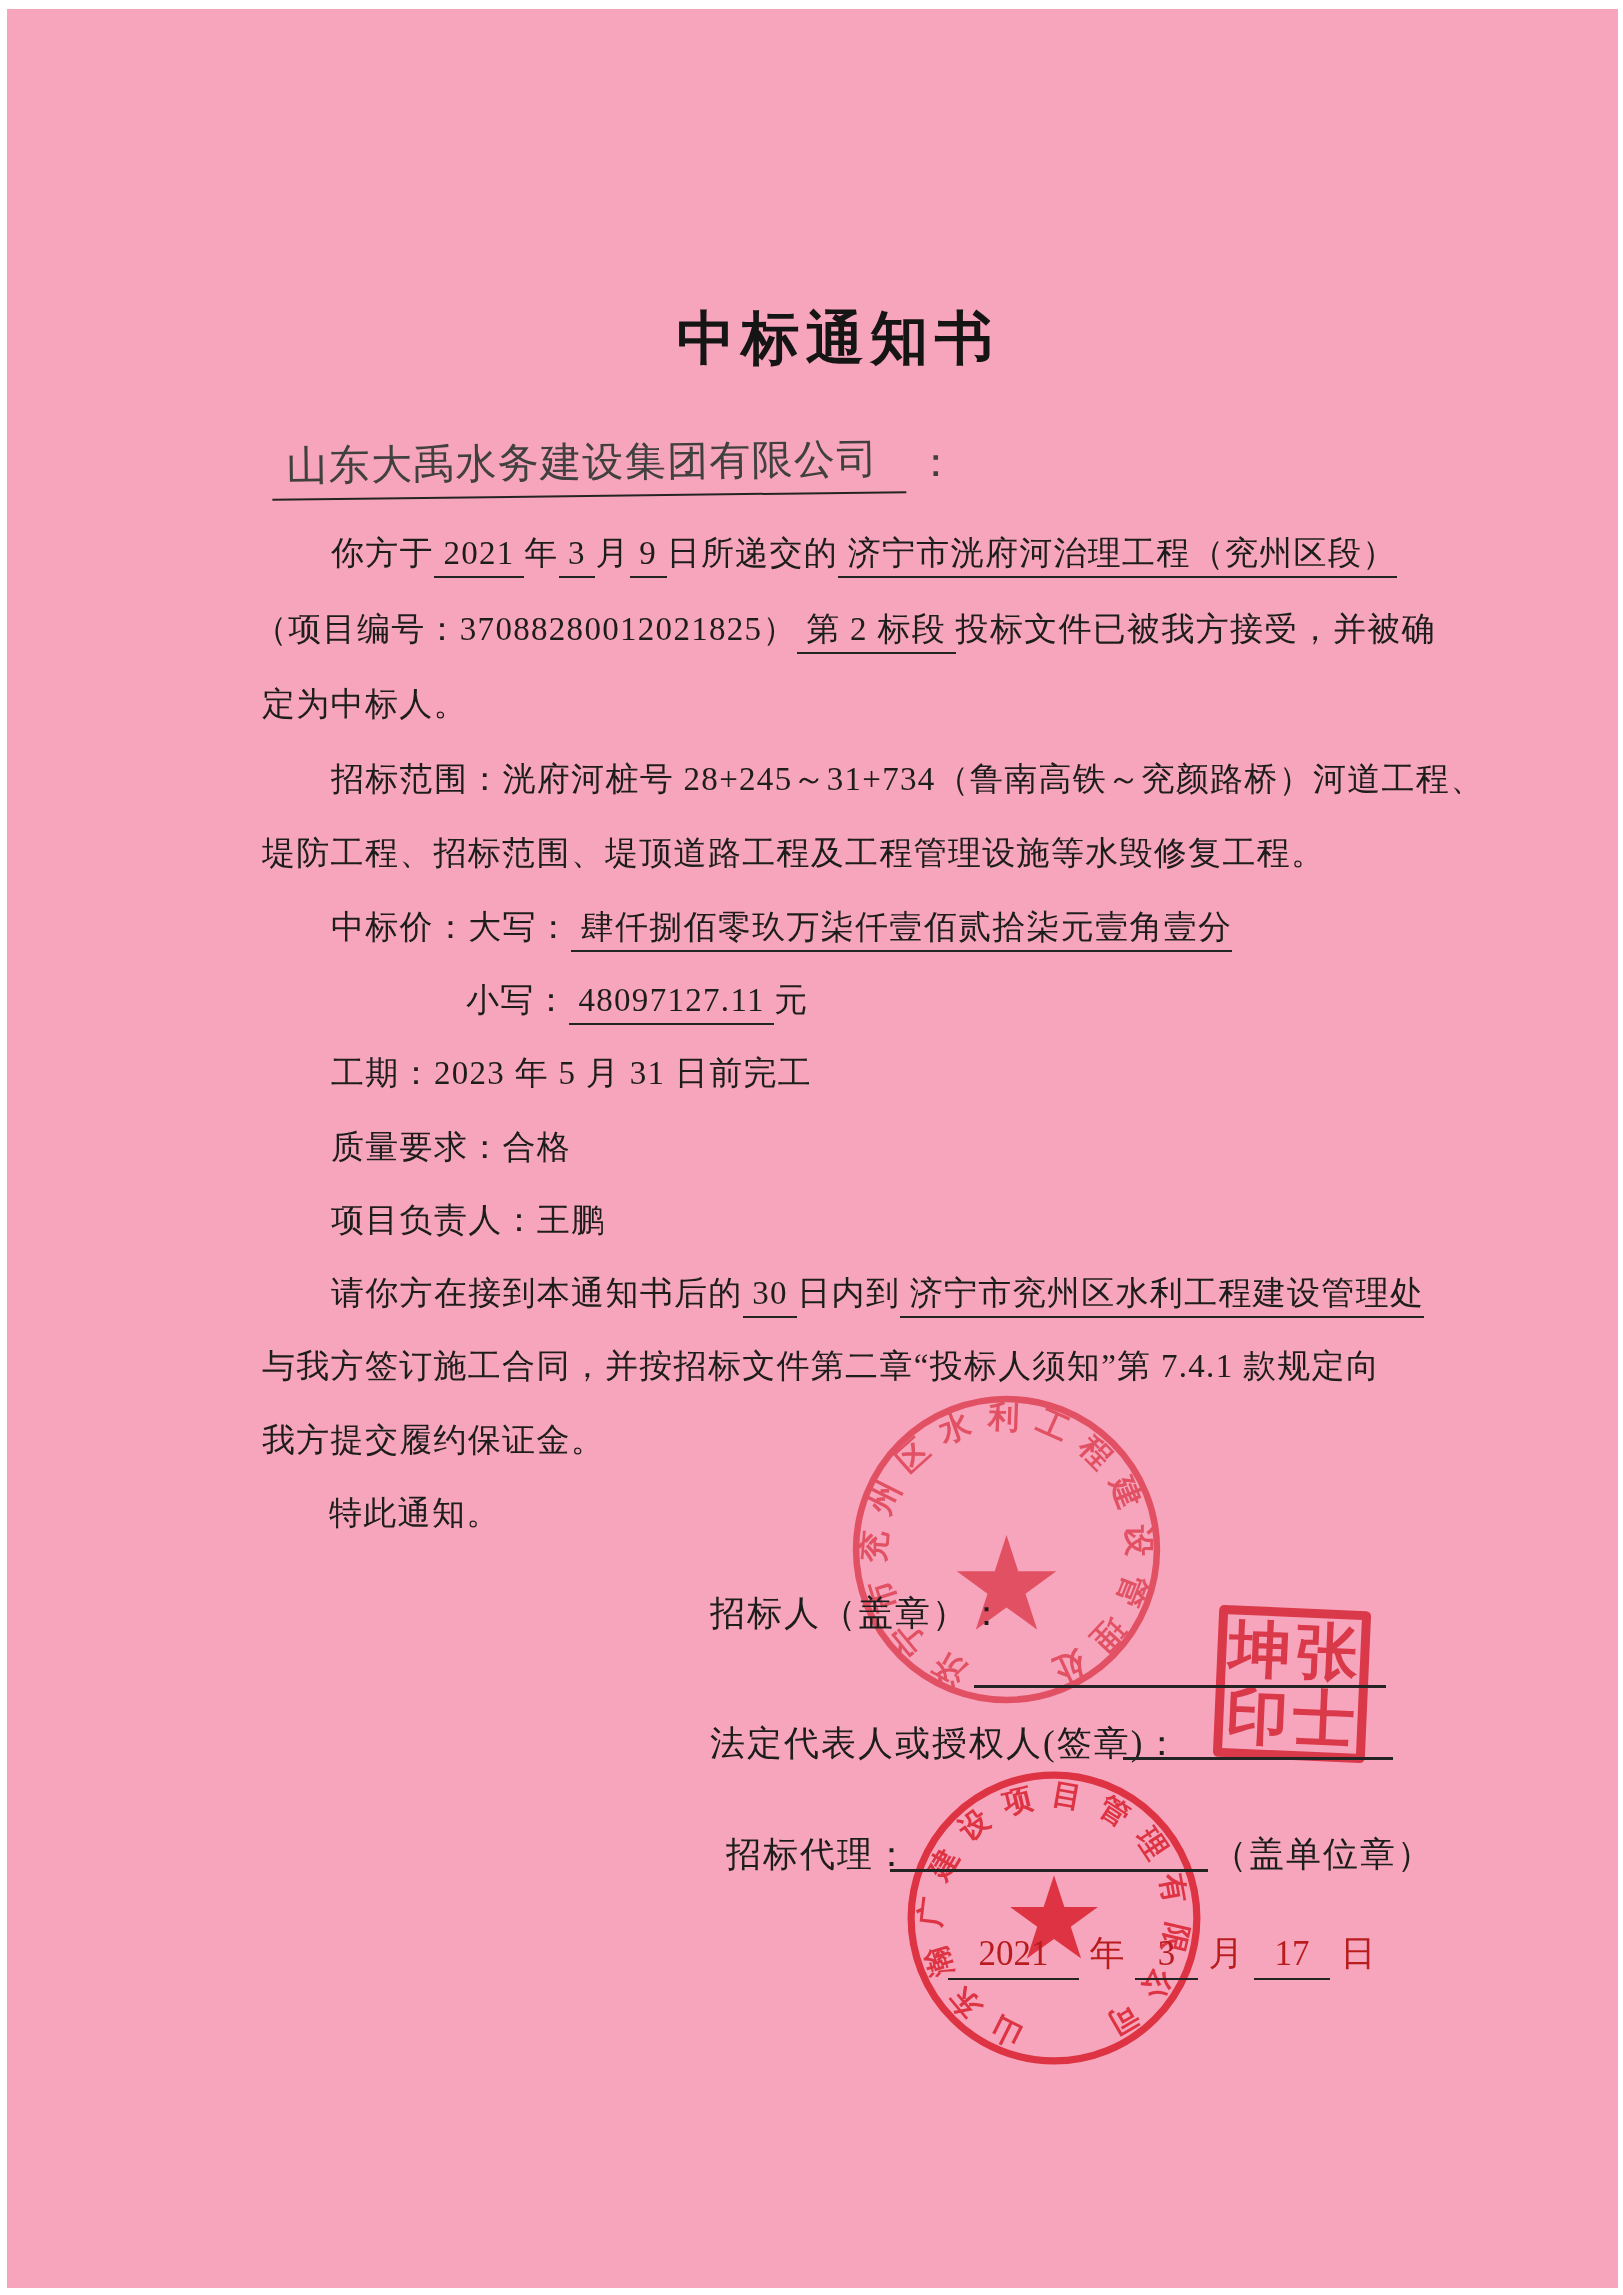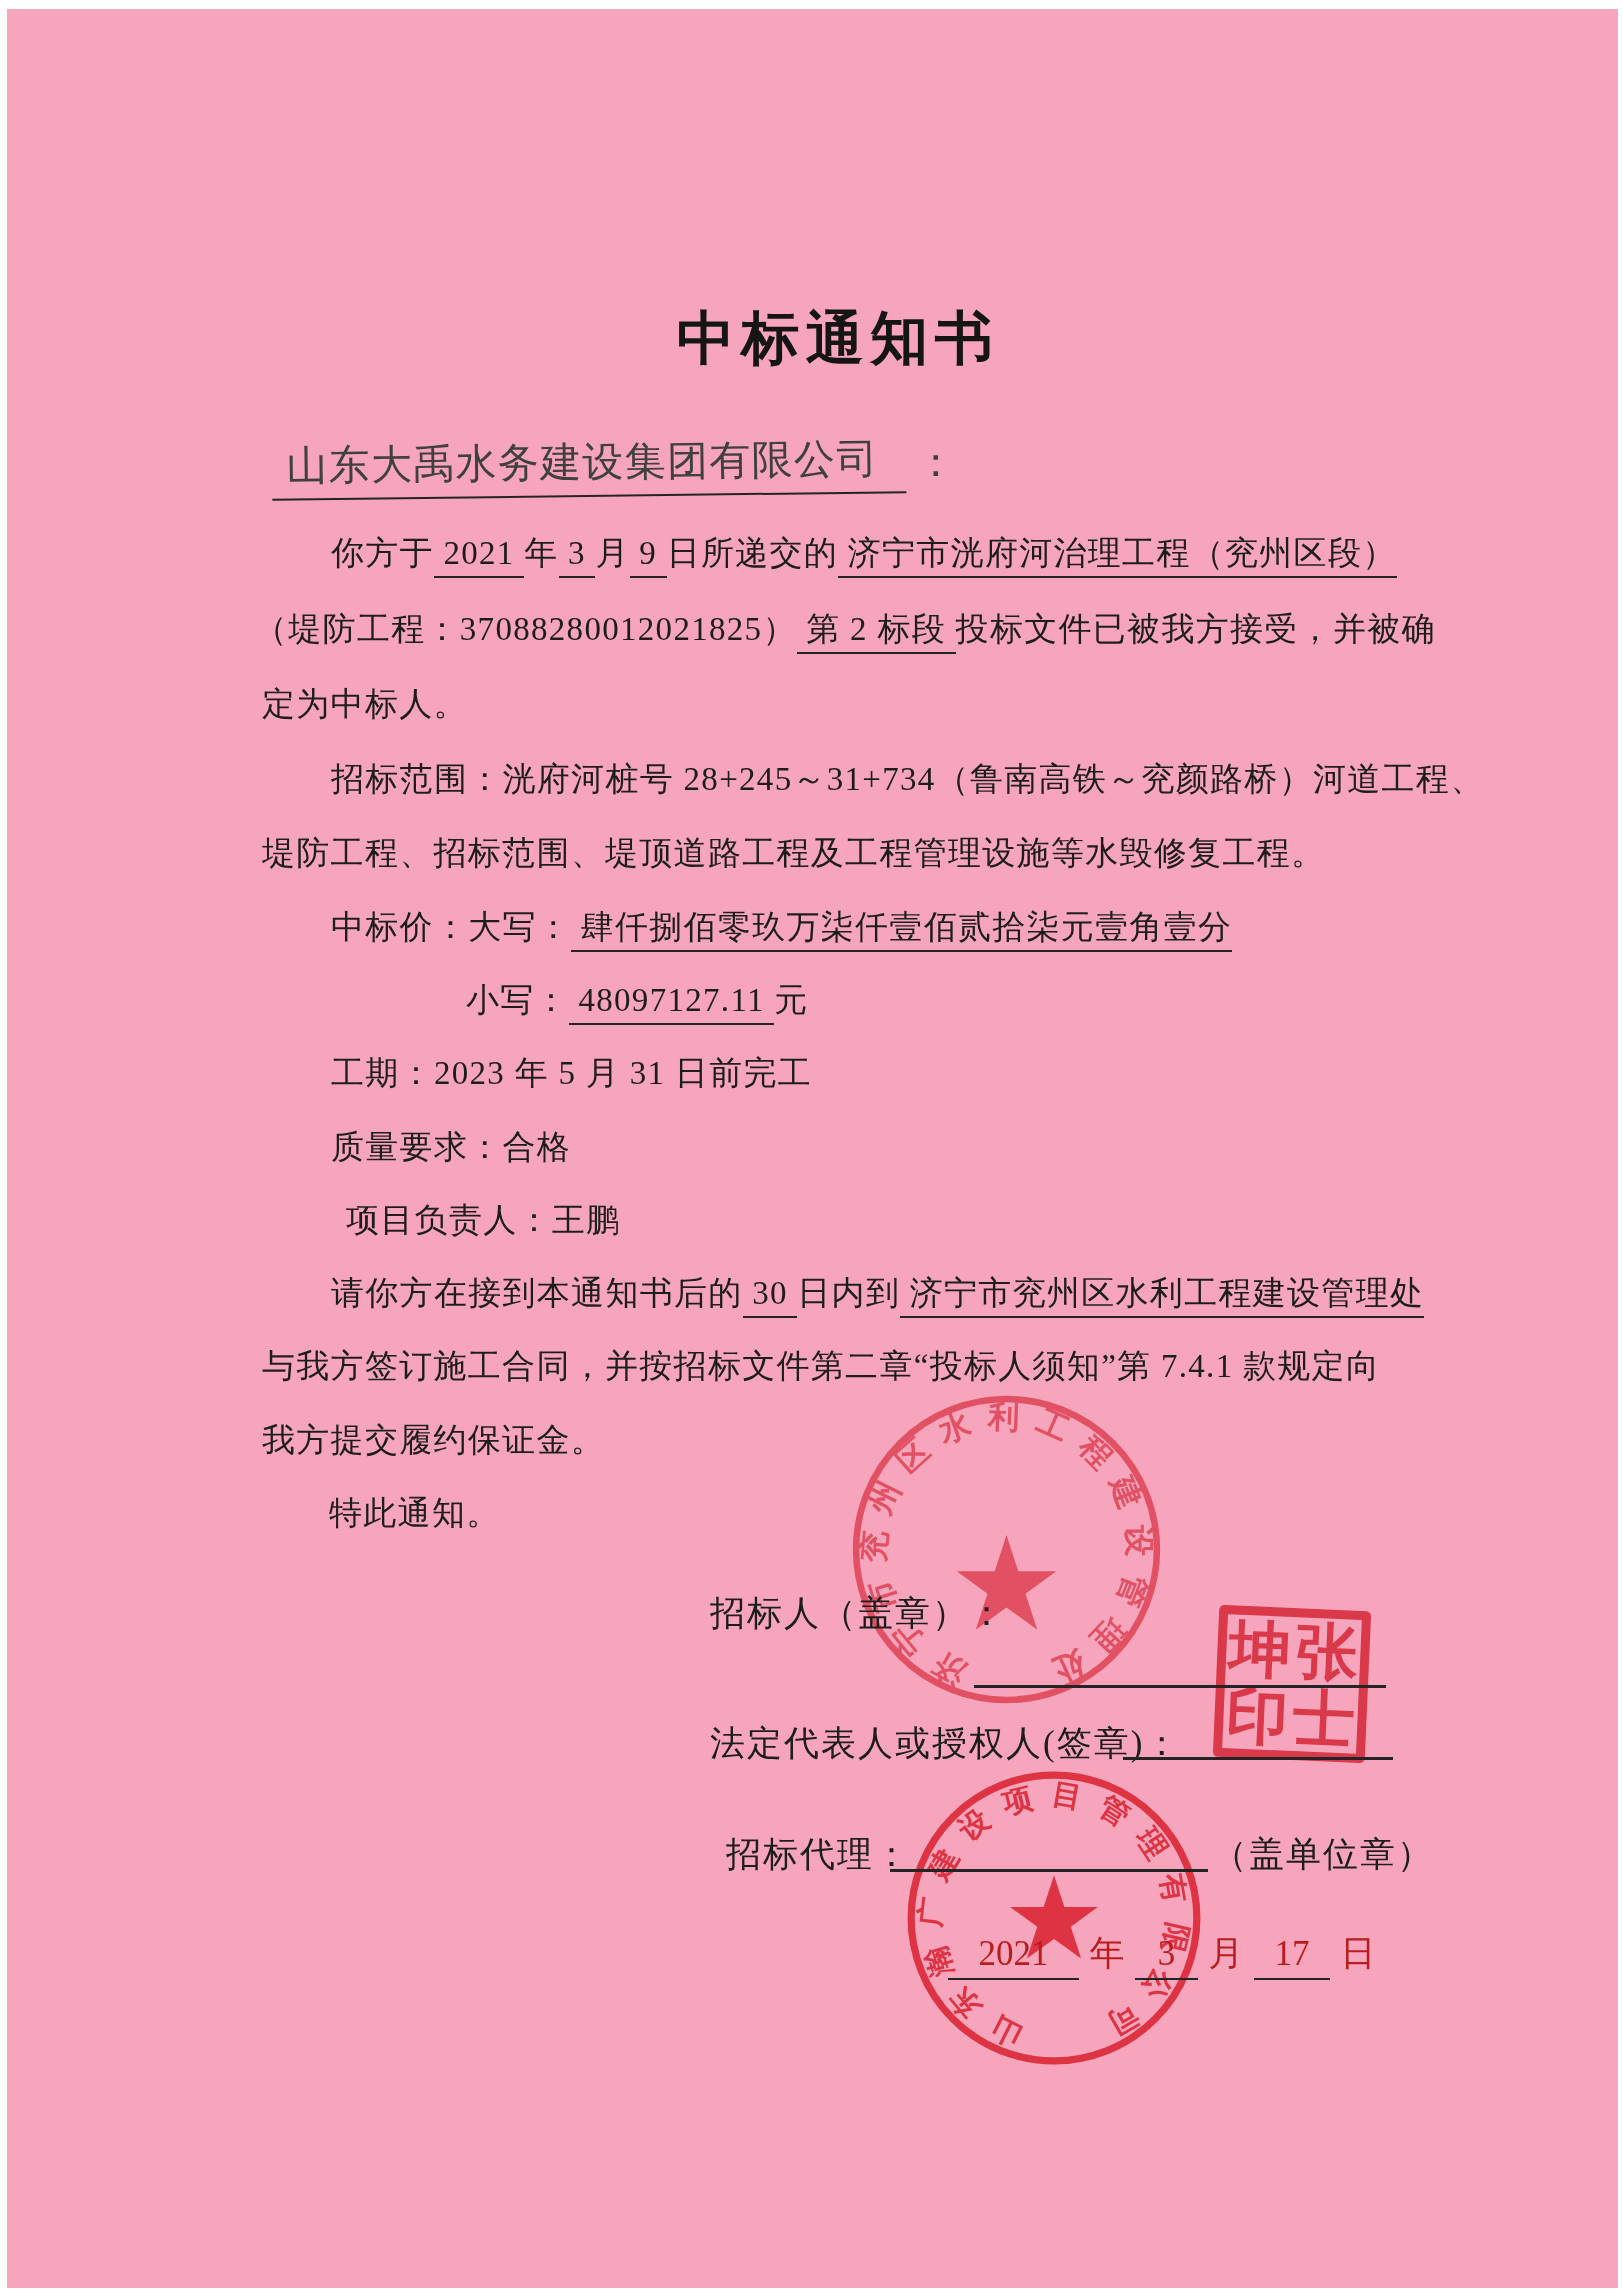--- a/index.html
+++ b/index.html
@@ -75,29 +75,29 @@
 </head>
 <body>
 
 <div class="sheet"></div>
 
 <h1 class="doc-title">中标通知书</h1>
 
 <div class="addressee"><span class="u addr-u">山东大禹水务建设集团有限公司</span><span class="colon">：</span></div>
 
 <div class="line" style="left:331px;top:531px;"><span>你方于</span><span class="u"> 2021 </span><span>年</span><span class="u"> 3 </span><span>月</span><span class="u"> 9 </span><span>日所递交的</span><span class="u"> 济宁市洸府河治理工程（兖州区段）</span></div>
-<div class="line" style="left:254px;top:607px;"><span>（堤防工程：37088280012021825）</span><span class="u"> 第 2 标段 </span><span>投标文件已被我方接受，并被确</span></div>
+<div class="line" style="left:254px;top:607px;"><span>（项目编号：37088280012021825）</span><span class="u"> 第 2 标段 </span><span>投标文件已被我方接受，并被确</span></div>
 <div class="line" style="left:262px;top:682px;"><span>定为中标人。</span></div>
 <div class="line" style="left:331px;top:757px;"><span>招标范围：洸府河桩号 28+245～31+734（鲁南高铁～兖颜路桥）河道工程、</span></div>
 <div class="line" style="left:262px;top:831px;"><span>堤防工程、招标范围、堤顶道路工程及工程管理设施等水毁修复工程。</span></div>
 <div class="line" style="left:331px;top:905px;"><span>中标价：大写：</span><span class="u"> 肆仟捌佰零玖万柒仟壹佰贰拾柒元壹角壹分 </span></div>
 <div class="line" style="left:466px;top:978px;"><span>小写：</span><span class="u"> 48097127.11 </span><span> 元</span></div>
 <div class="line" style="left:331px;top:1051px;"><span>工期：2023 年 5 月 31 日前完工</span></div>
 <div class="line" style="left:331px;top:1125px;"><span>质量要求：合格</span></div>
-<div class="line" style="left:346px;top:1198px;"><span>项目负责人：王鹏</span></div>
+<div class="line" style="left:331px;top:1198px;"><span>项目负责人：王鹏</span></div>
 <div class="line" style="left:331px;top:1271px;"><span>请你方在接到本通知书后的</span><span class="u"> 30 </span><span>日内到</span><span class="u"> 济宁市兖州区水利工程建设管理处</span></div>
 <div class="line" style="left:262px;top:1344px;"><span>与我方签订施工合同，并按招标文件第二章“投标人须知”第 7.4.1 款规定向</span></div>
 <div class="line" style="left:262px;top:1418px;"><span>我方提交履约保证金。</span></div>
 <div class="line" style="left:329px;top:1491px;"><span>特此通知。</span></div>
 
 <svg class="stampwrap round-stamp-top" width="327" height="327" viewBox="0 0 500 500">
   <circle cx="250" cy="250" r="230" fill="none" stroke="#e5606b" stroke-width="10"></circle>
   <path id="arcTop" d="M 192.5 426.9 A 186 186 0 1 1 307.5 73.1 A 186 186 0 1 1 192.5 426.9" fill="none"></path>
   <text class="stamp-text-top"><textPath href="#arcTop">济宁市兖州区水利工程建设管理处</textPath></text>
   <polygon transform="translate(250,308)" fill="#e5606b" points="0,-80 18,-24.8 76.1,-24.7 29.1,9.5 47,64.7 0,30.6 -47,64.7 -29.1,9.5 -76.1,-24.7 -18,-24.8"></polygon>

